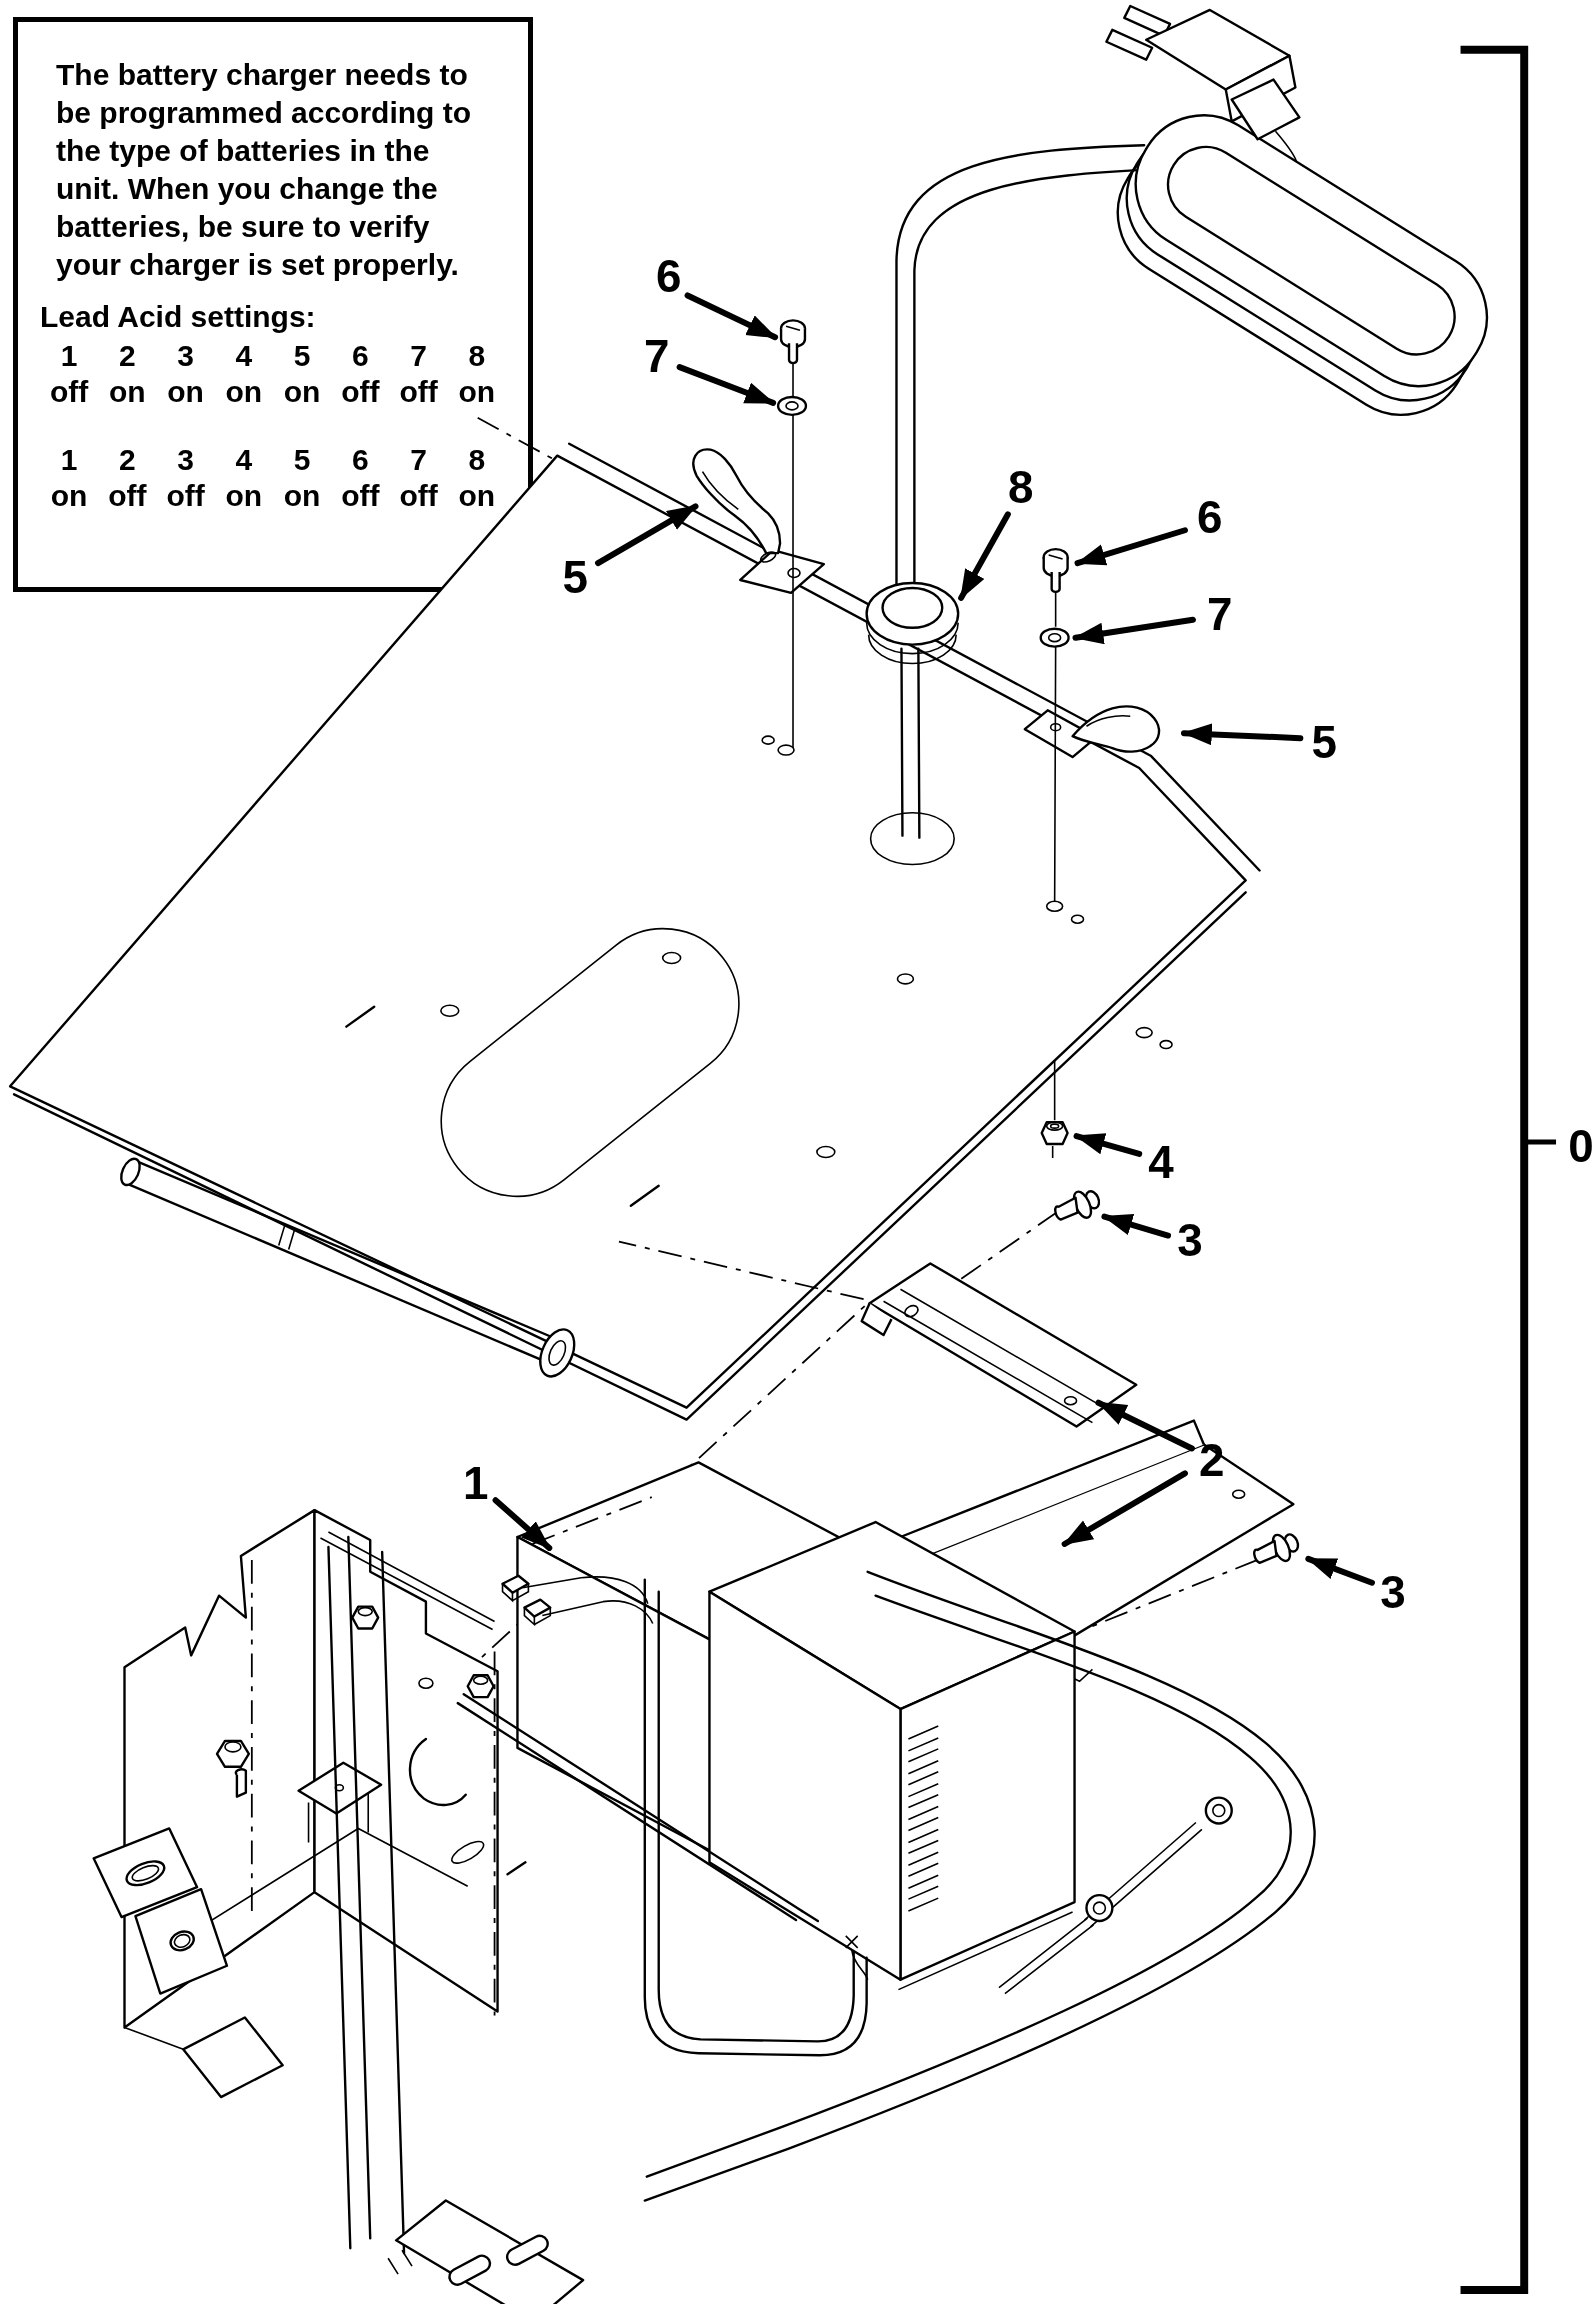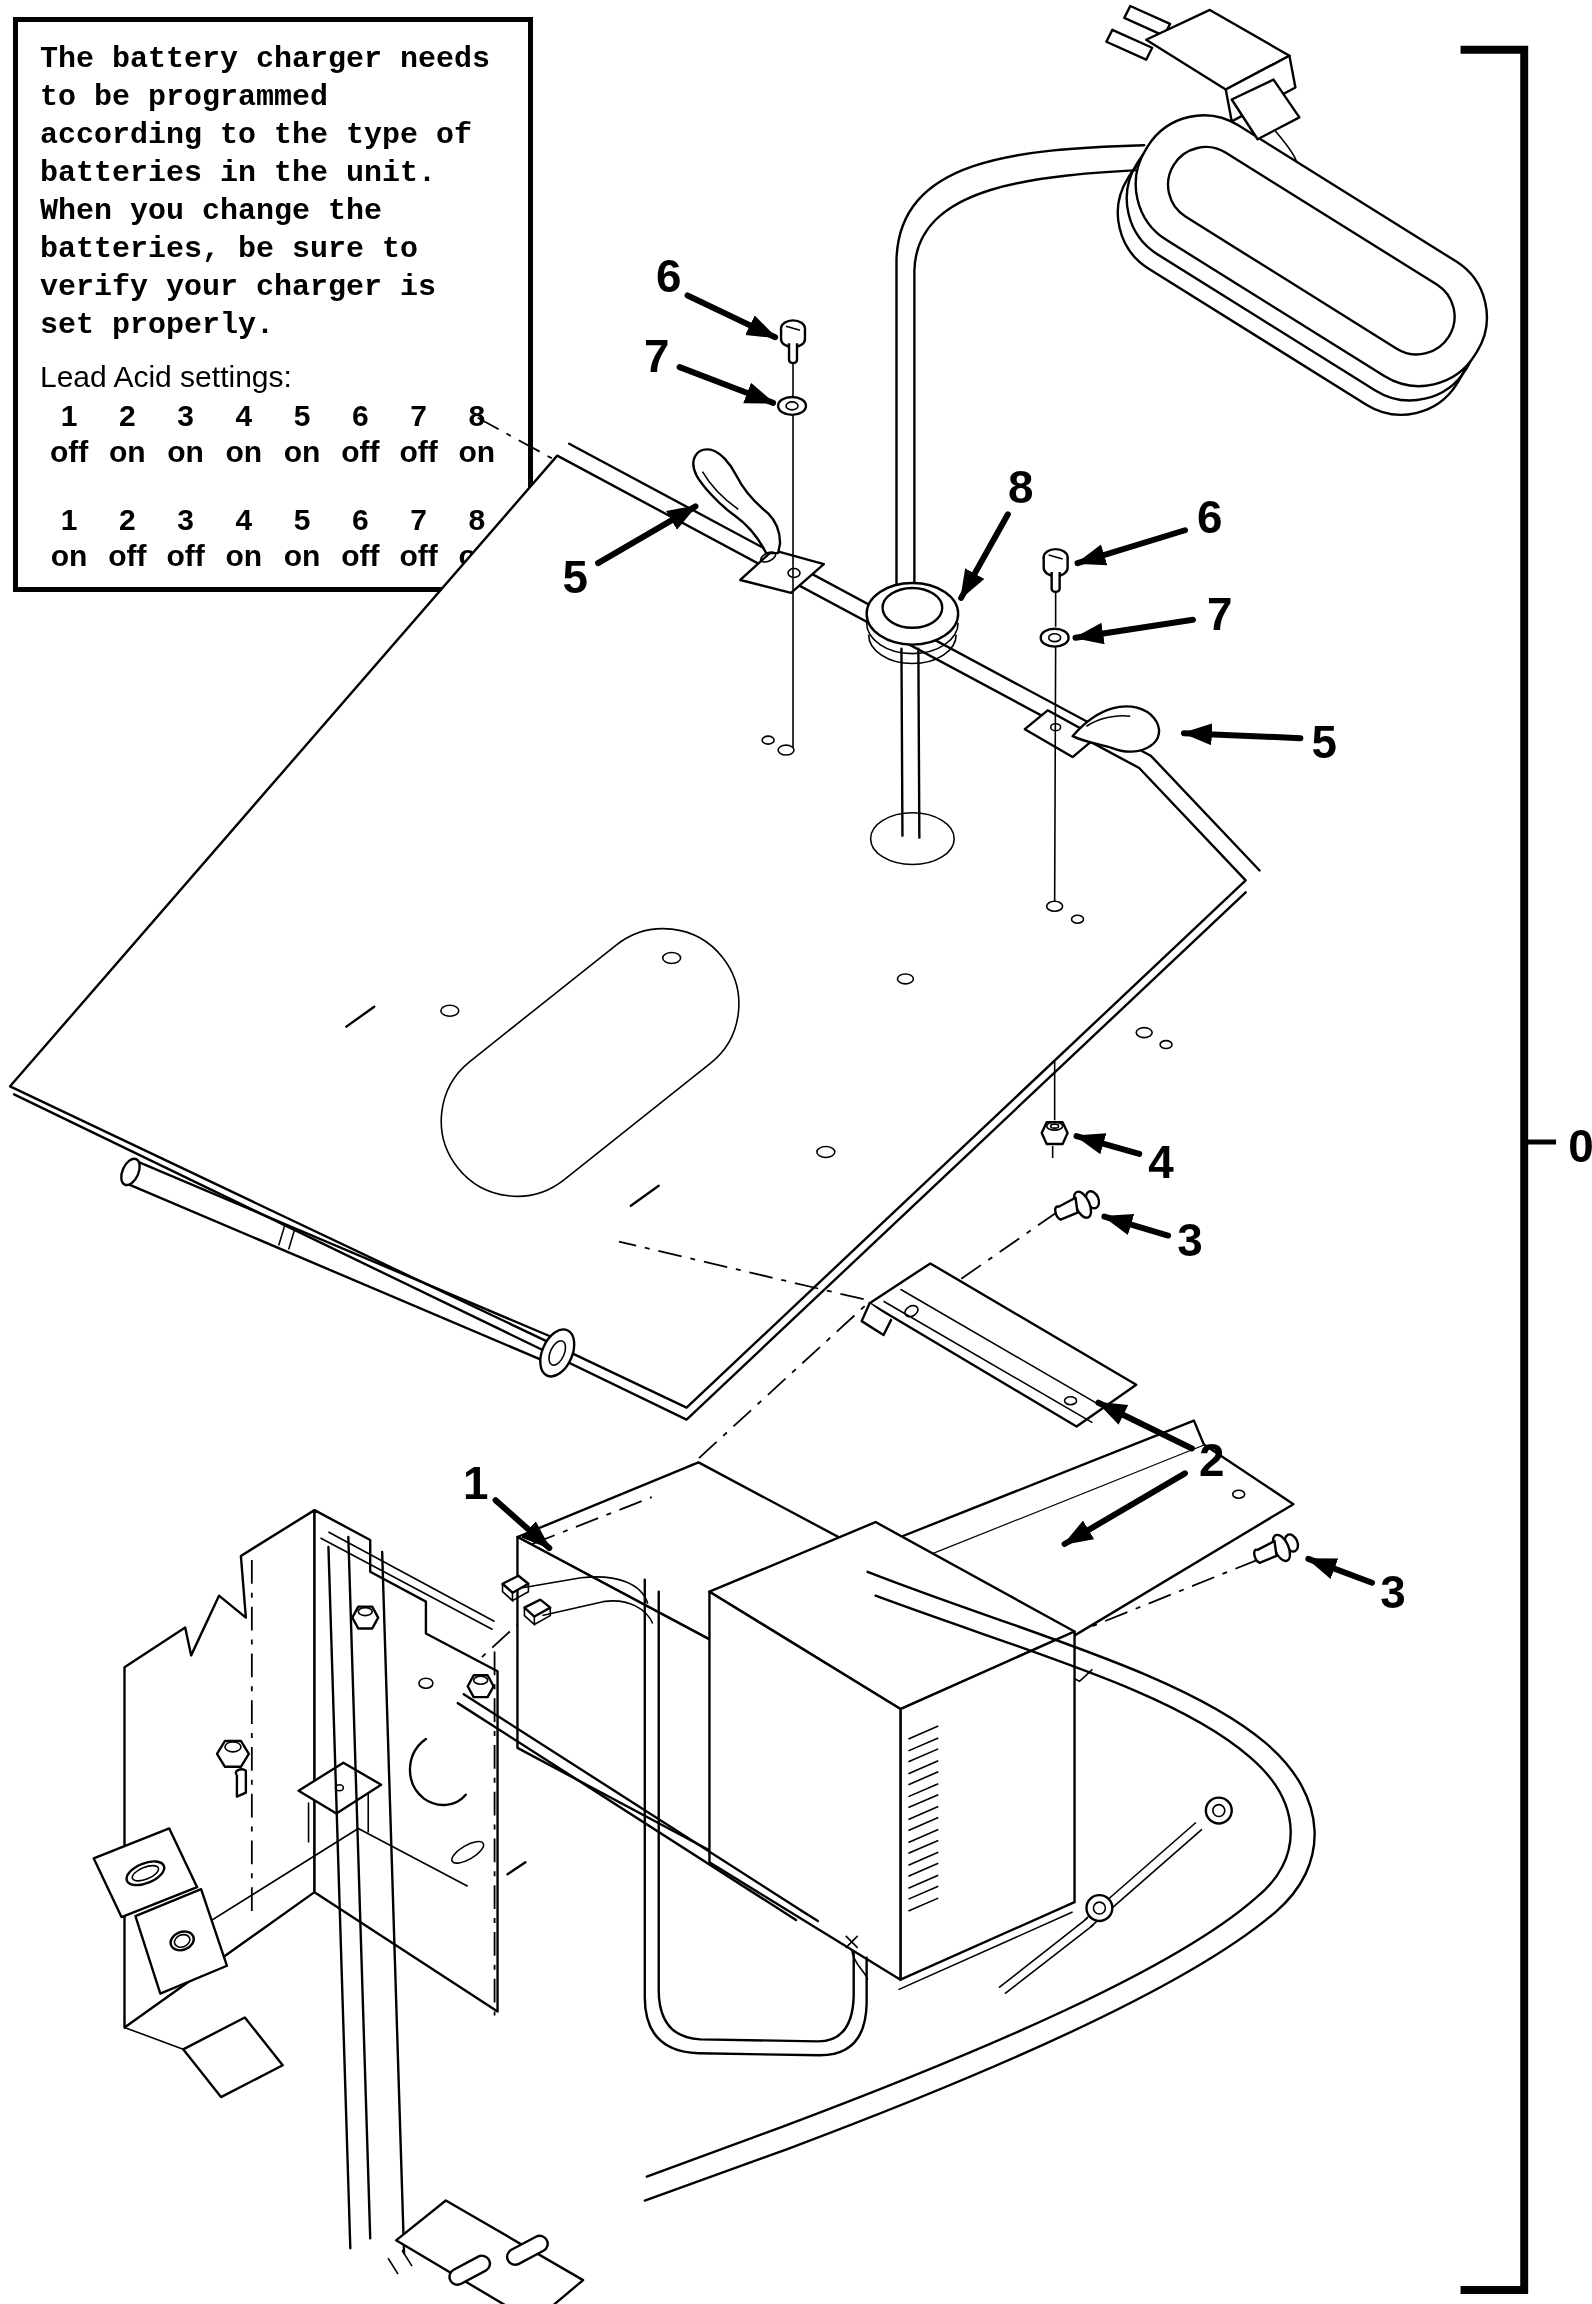--- a/index.html
+++ b/index.html
@@ -6,23 +6,23 @@
   body{
     width:1592px;height:2304px;position:relative;background:#fff;
     font-family:"Liberation Sans",sans-serif;color:#000;overflow:hidden;
   }
   .note-box{
     position:absolute;left:13px;top:17px;width:520px;height:575px;
     border:5px solid #000;box-sizing:border-box;padding:18px 22px;
     background:#fff;
   }
   .note-box p{
-    margin:0;font-size:30px;line-height:38px;font-weight:bold;font-family:Liberation Mono, monospace;
+    margin:16px;font-size:30px;line-height:38px;font-weight:bold;
   }
-  .settings-title{margin-top:16px;font-size:30px;font-weight:normal;}
+  .settings-title{margin-top:16px;font-size:30px;font-weight:bold;}
   .dip-table{margin-top:4px;}
   .dip-row{display:grid;grid-template-columns:repeat(8,1fr);text-align:center;
     font-size:30px;font-weight:bold;line-height:36px;}
   .gap{height:28px;}
   svg{position:absolute;left:0;top:0;}
   .ln{fill:none;stroke:#000;stroke-width:2.4;stroke-linejoin:round;stroke-linecap:round;}
   .lnw{fill:#fff;stroke:#000;stroke-width:2.4;stroke-linejoin:round;}
   .thin{fill:none;stroke:#000;stroke-width:1.6;}
   .dash{fill:none;stroke:#000;stroke-width:1.8;stroke-dasharray:24 9 5 9;}
   .arrow{fill:none;stroke:#000;stroke-width:6;stroke-linecap:round;}

